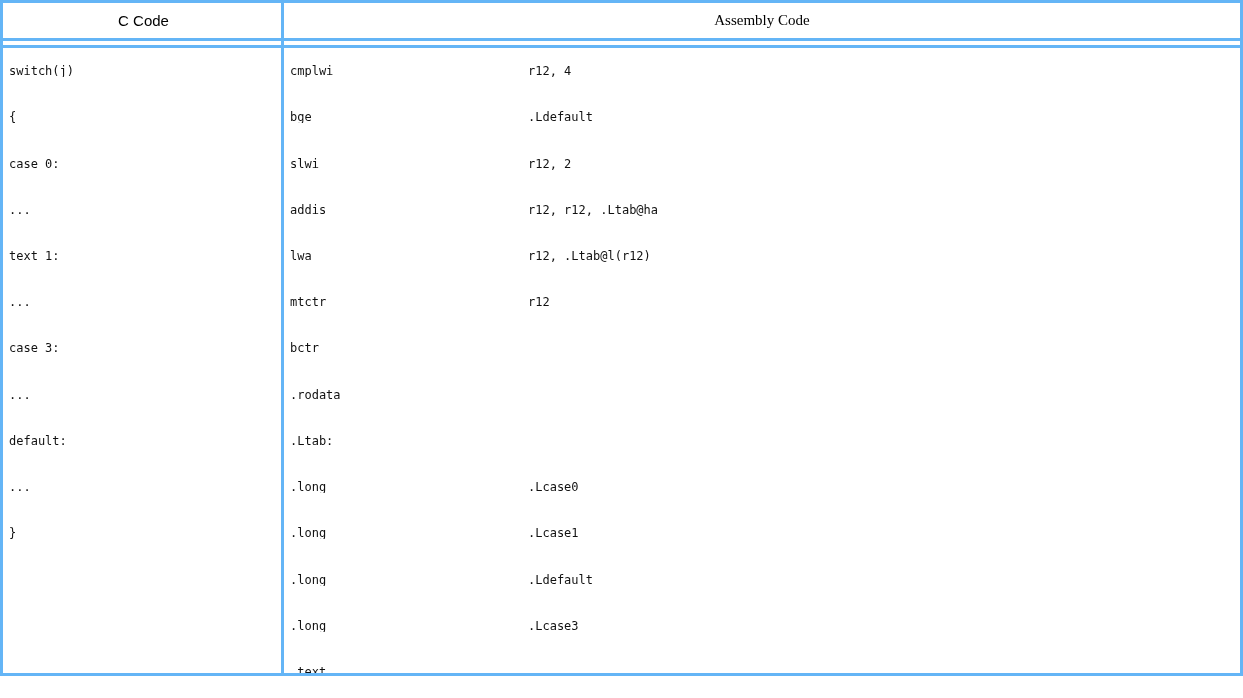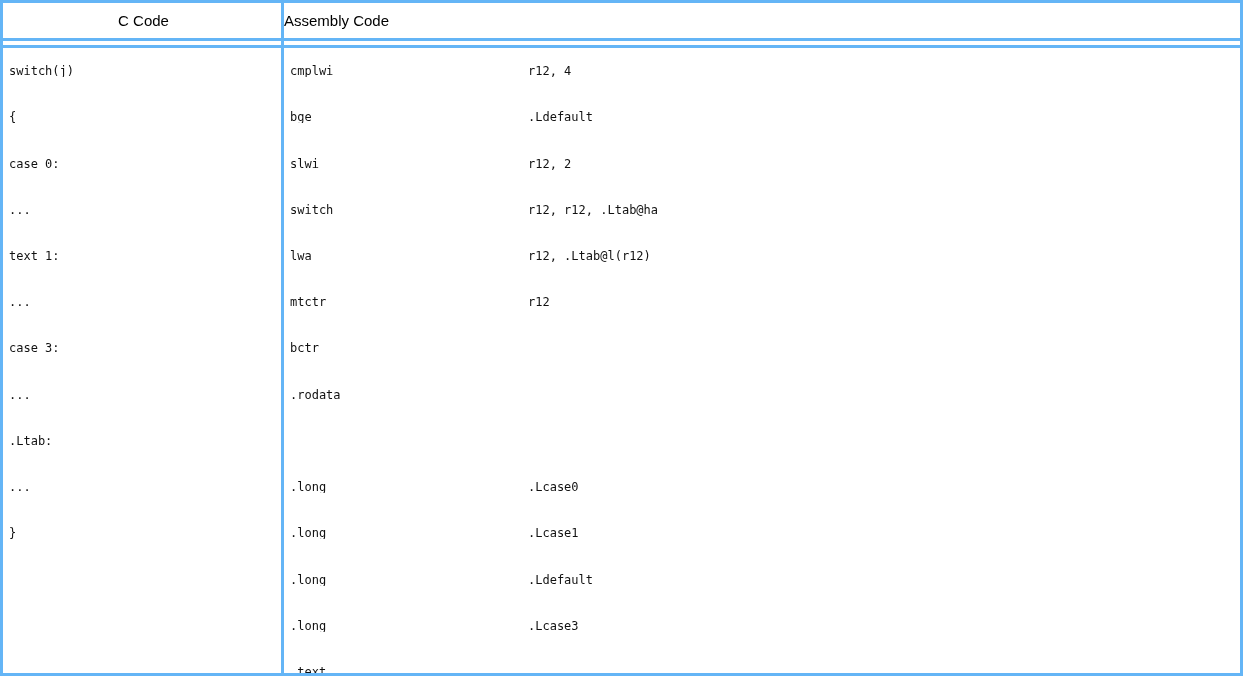--- a/index.html
+++ b/index.html
@@ -34,20 +34,22 @@
     font-family: "Liberation Sans", sans-serif;
     font-size: 15px;
     color: #000000;
   }
   .header-cell-left {
     width: 281px;
     text-align: center;
   }
   .header-cell-right {
     flex: 1;
+    text-align: center;
+    font-family: Liberation Serif, serif;
   }
   .h-rule {
     height: 3px;
     background: #64b5f6;
   }
   .h-rule-gap {
     height: 4px;
     background: #ffffff;
   }
   .content {
@@ -121,21 +123,21 @@
       <div class="c-cell">case 0:</div>
       <div class="asm-cell">
         <span class="asm-op">slwi</span>
         <span class="asm-args">r12, 2</span>
       </div>
     </div>
 
     <div class="code-row">
       <div class="c-cell">...</div>
       <div class="asm-cell">
-        <span class="asm-op">switch</span>
+        <span class="asm-op">addis</span>
         <span class="asm-args">r12, r12, .Ltab@ha</span>
       </div>
     </div>
 
     <div class="code-row">
       <div class="c-cell">text 1:</div>
       <div class="asm-cell">
         <span class="asm-op">lwa</span>
         <span class="asm-args">r12, .Ltab@l(r12)</span>
       </div>
@@ -159,20 +161,21 @@
 
     <div class="code-row">
       <div class="c-cell">...</div>
       <div class="asm-cell">
         <span class="asm-op">.rodata</span>
         <span class="asm-args"></span>
       </div>
     </div>
 
     <div class="code-row">
+      <div class="c-cell">default:</div>
       <div class="asm-cell">
         <span class="asm-op">.Ltab:</span>
         <span class="asm-args"></span>
       </div>
     </div>
 
     <div class="code-row">
       <div class="c-cell">...</div>
       <div class="asm-cell">
         <span class="asm-op">.long</span>

